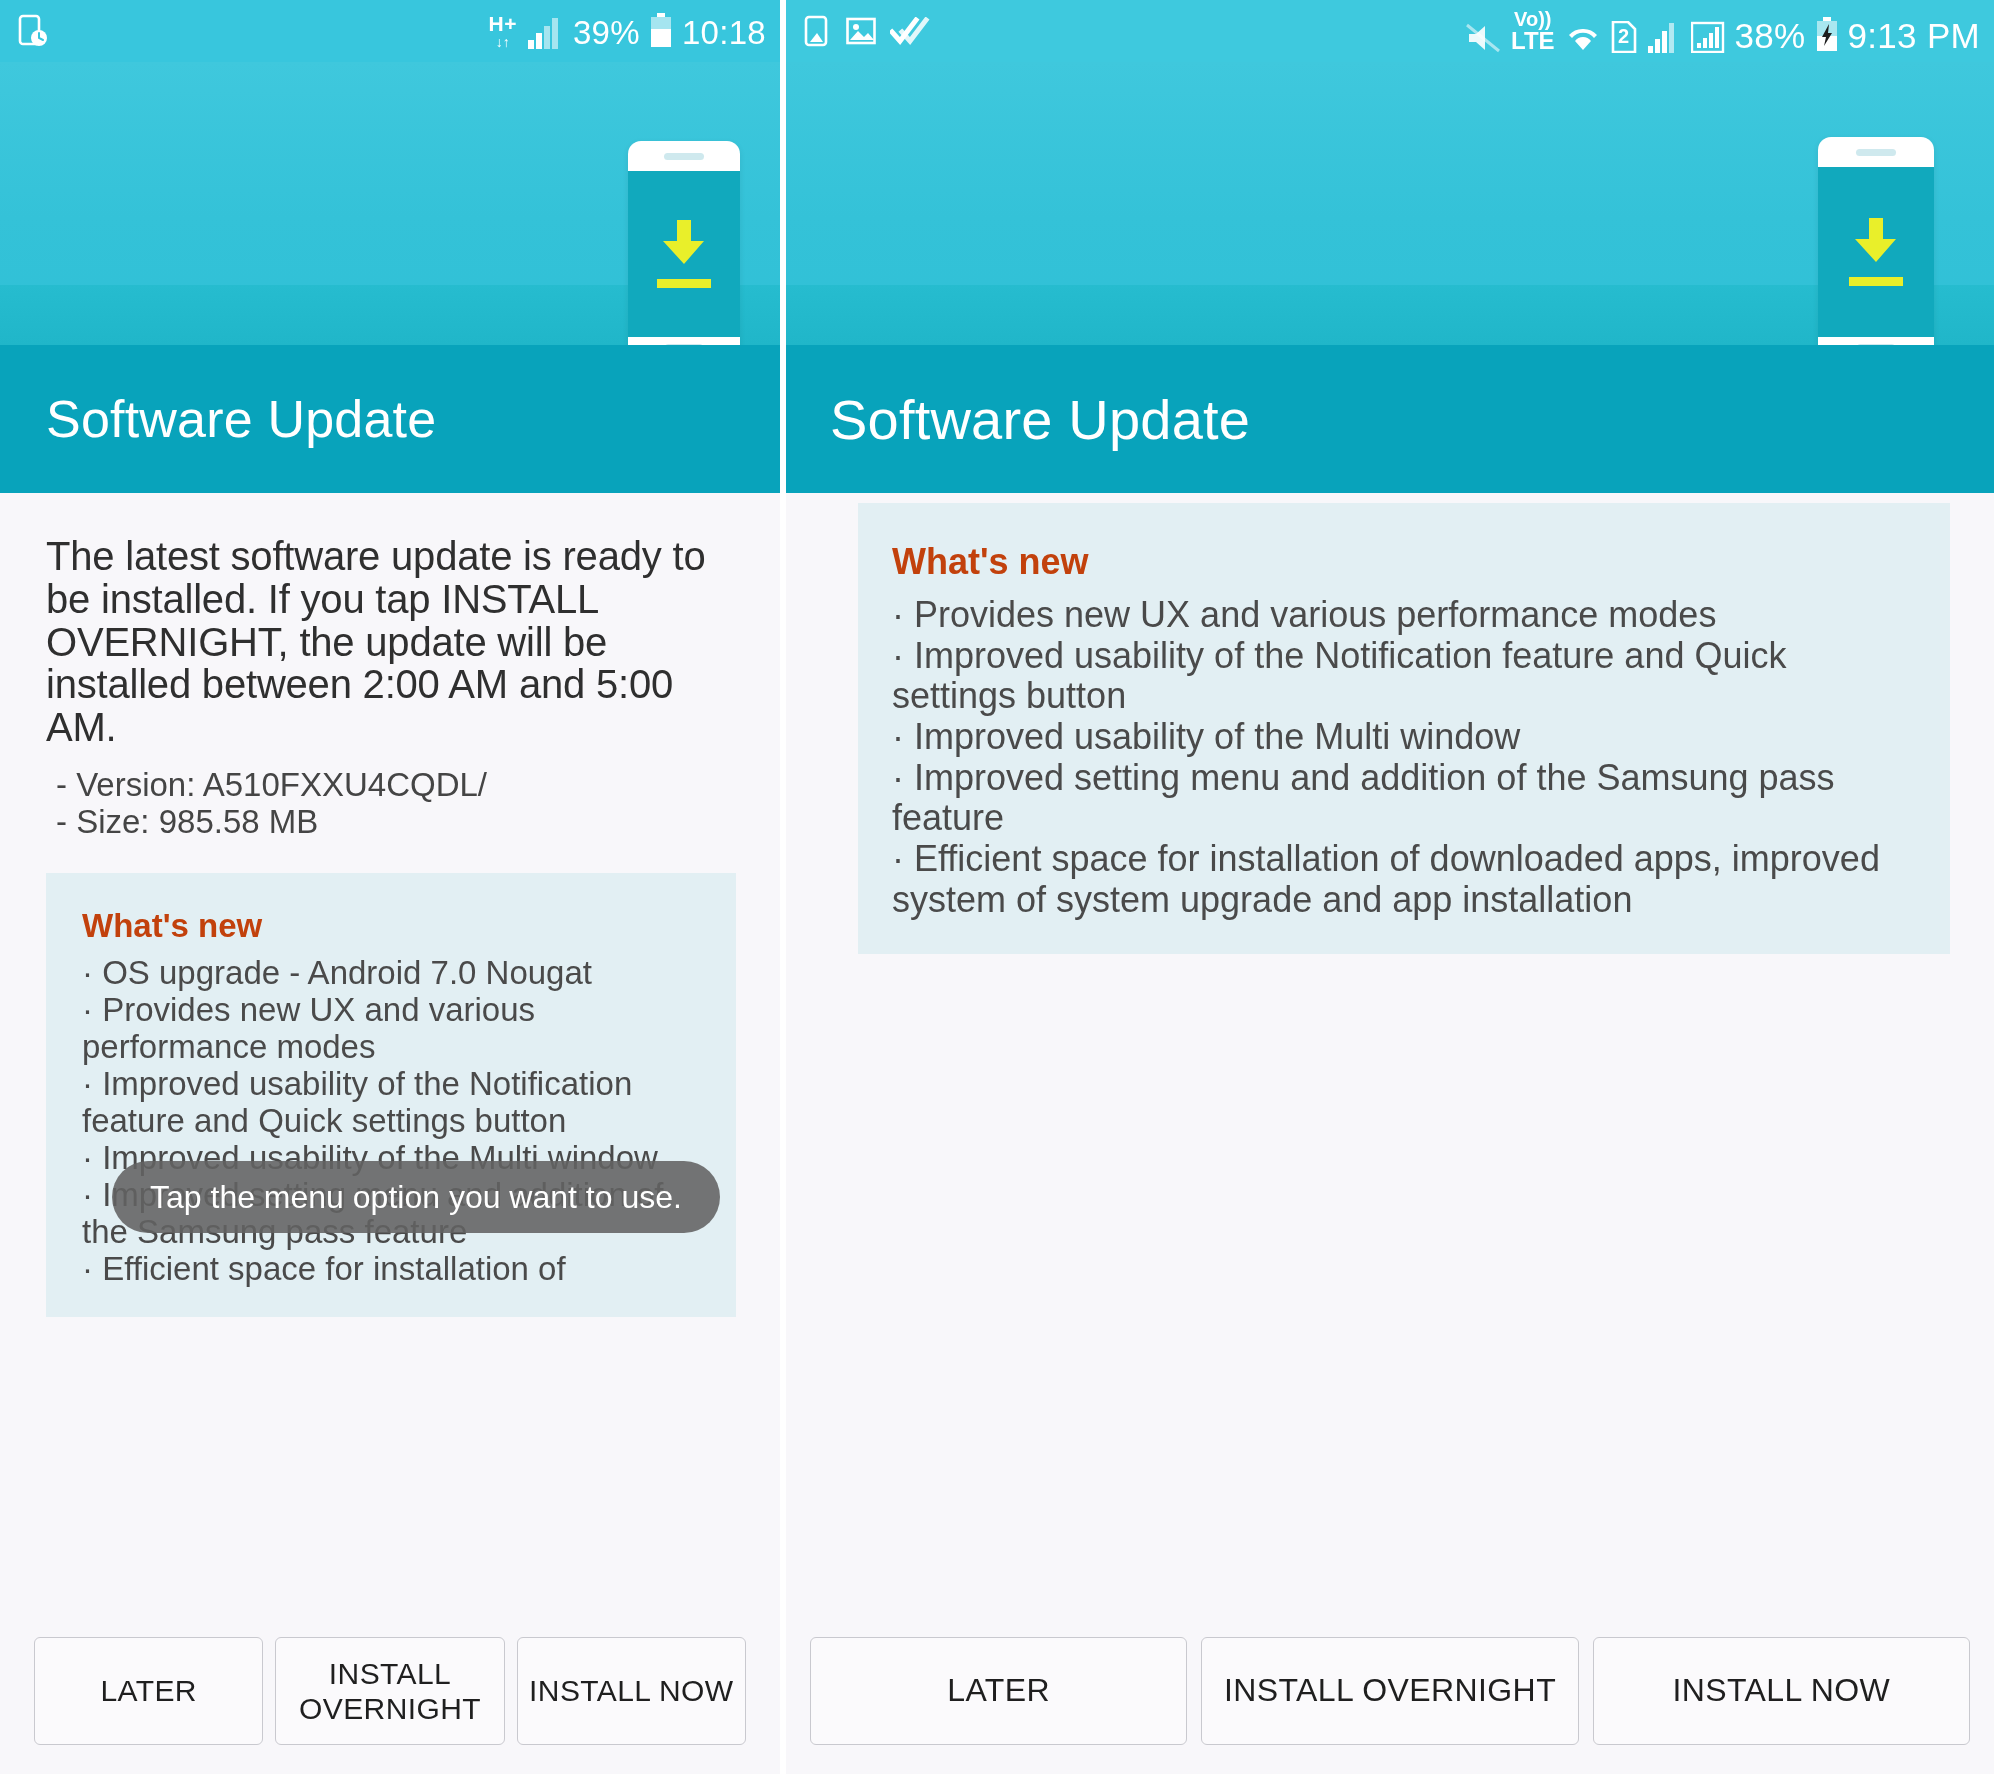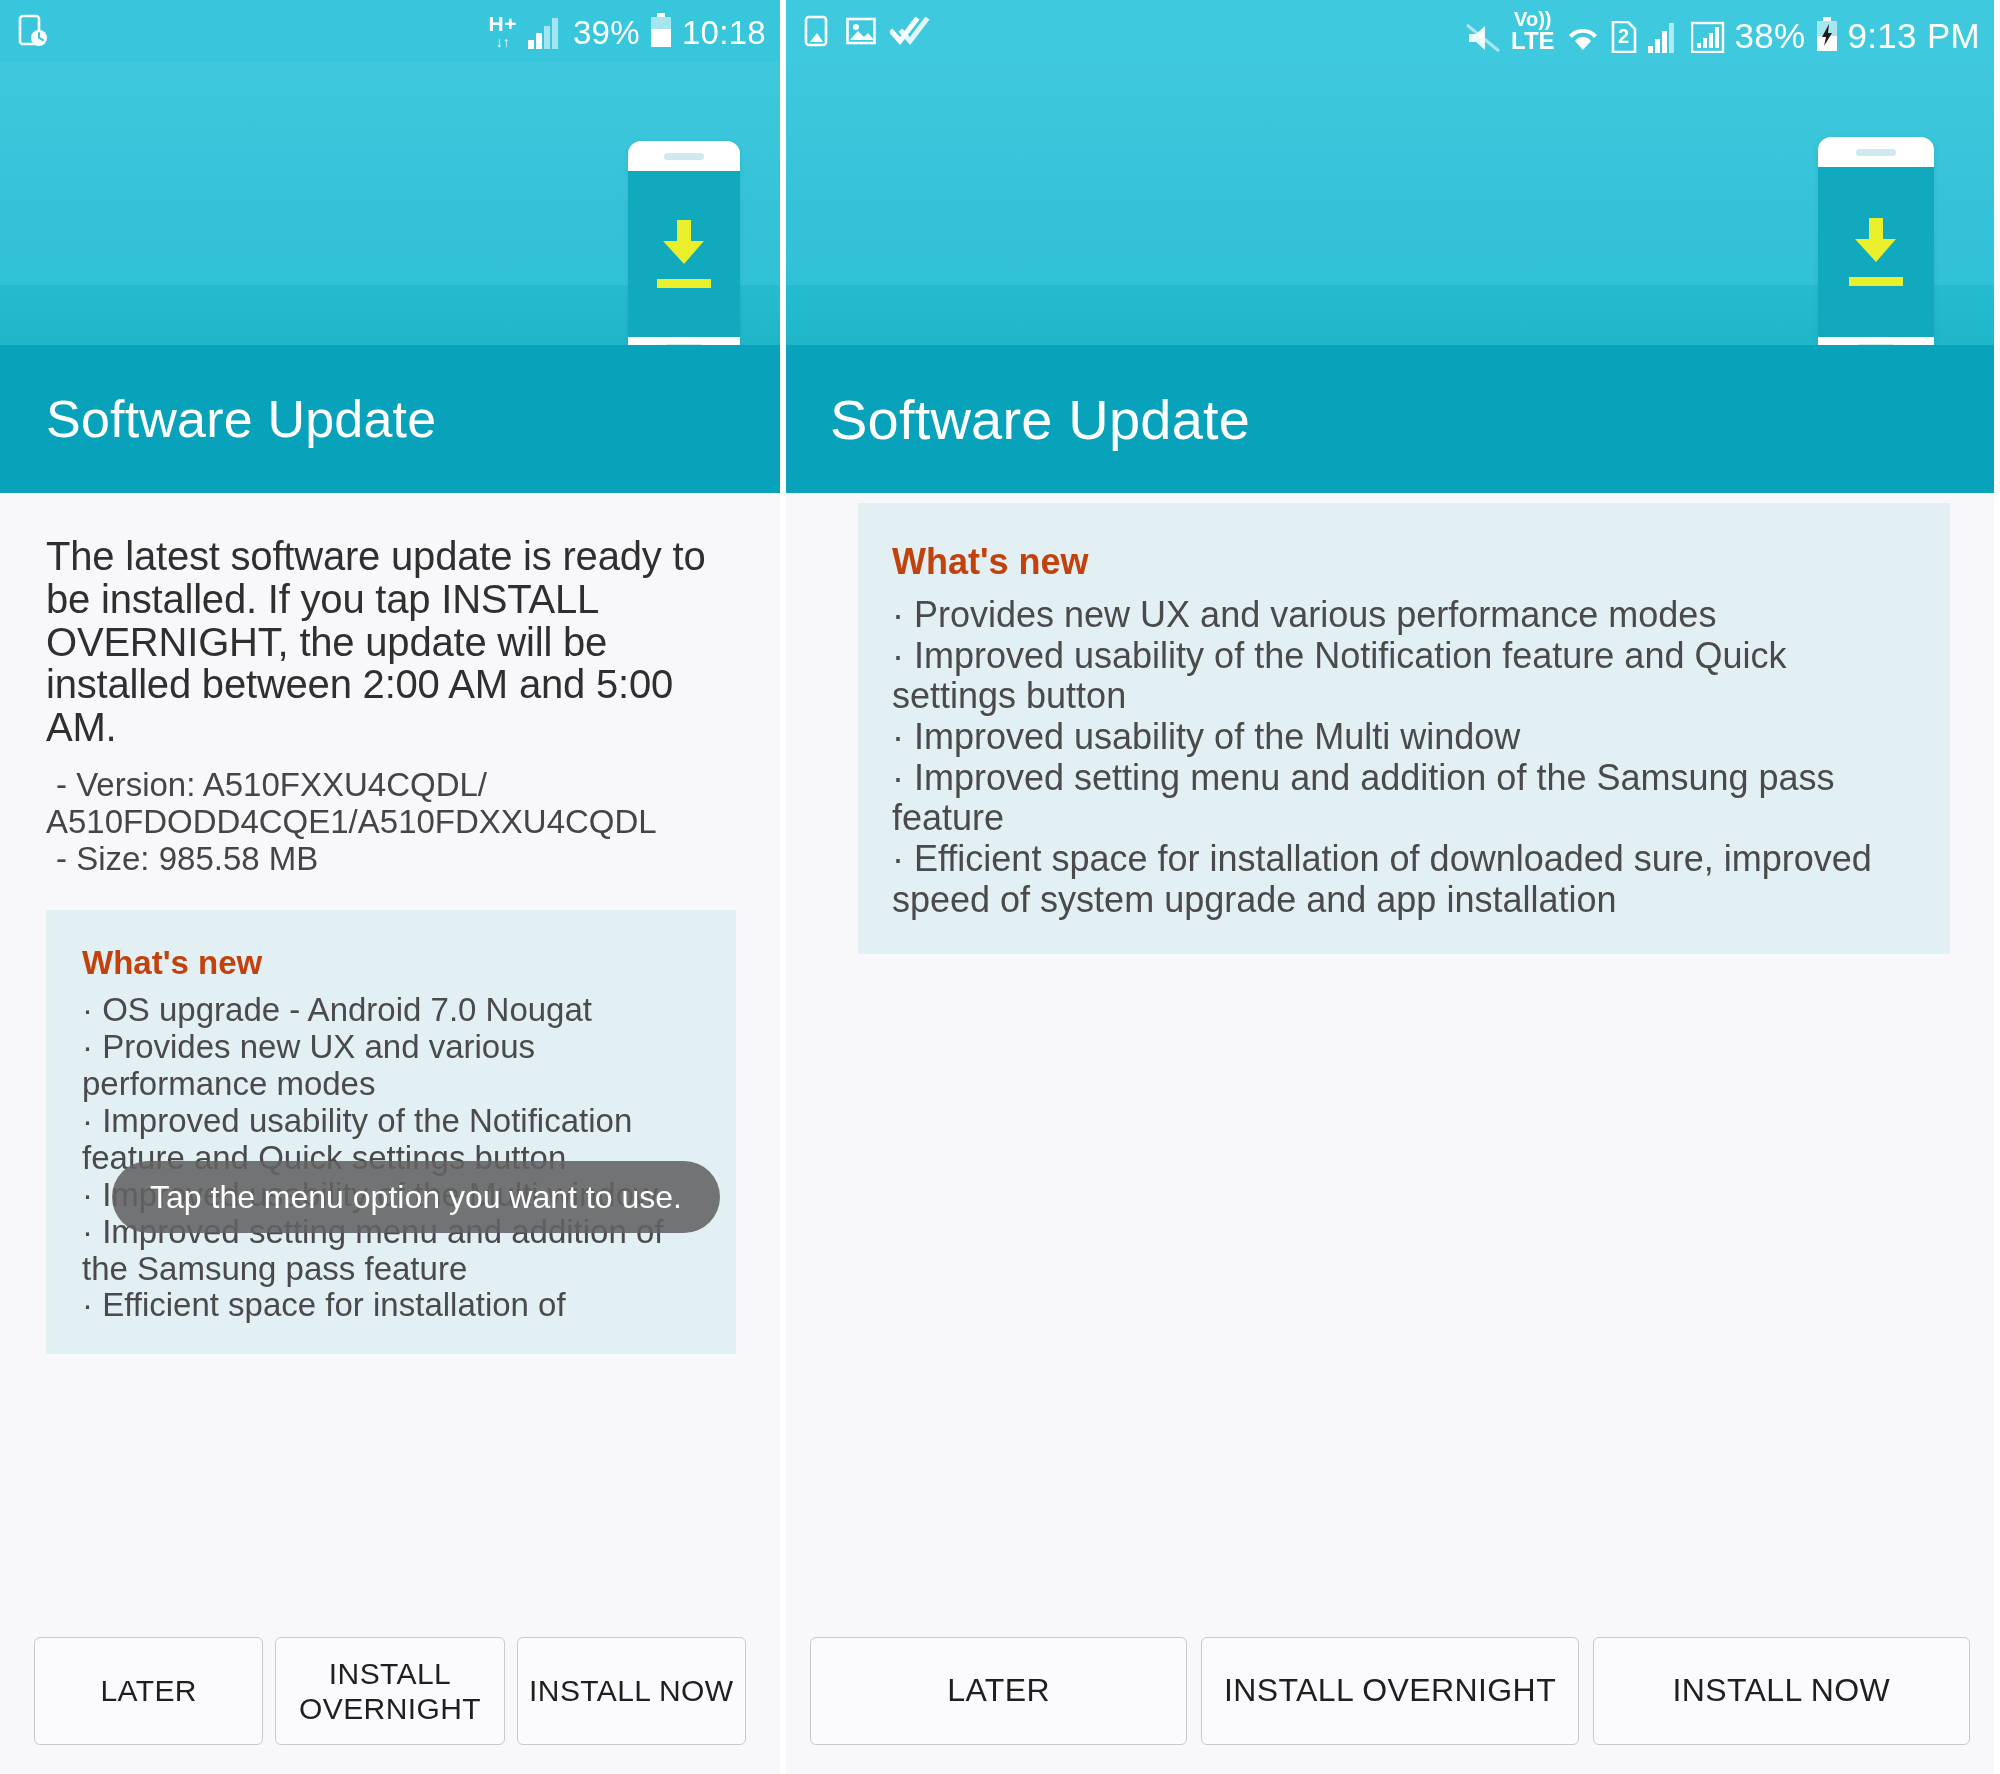--- a/index.html
+++ b/index.html
@@ -250,21 +250,20 @@
 
     <div class="titlebar">
       <span class="title">Software Update</span>
     </div>
 
     <div class="body">
       <div class="body-inner">
         <div class="intro">The latest software update is ready to be installed. If you tap INSTALL OVERNIGHT, the update will be installed between 2:00 AM and 5:00 AM.</div>
         <div class="meta">
           <div class="line indent"> - Version: A510FXXU4CQDL/</div>
-          <div class="line">A510FDODD4CQE1/A510FDXXU4CQDL</div>
           <div class="line indent"> - Size: 985.58 MB</div>
         </div>
 
         <div class="whatsnew">
           <div class="wn-title">What's new</div>
           <div class="wn-item">· OS upgrade - Android 7.0 Nougat</div>
           <div class="wn-item">· Provides new UX and various performance modes</div>
           <div class="wn-item">· Improved usability of the Notification feature and Quick settings button</div>
           <div class="wn-item">· Improved usability of the Multi window</div>
           <div class="wn-item">· Improved setting menu and addition of the Samsung pass feature</div>
@@ -379,21 +378,21 @@
     </div>
 
     <div class="body">
       <div class="body-inner">
         <div class="whatsnew">
           <div class="wn-title">What's new</div>
           <div class="wn-item">· Provides new UX and various performance modes</div>
           <div class="wn-item">· Improved usability of the Notification feature and Quick settings button</div>
           <div class="wn-item">· Improved usability of the Multi window</div>
           <div class="wn-item">· Improved setting menu and addition of the Samsung pass feature</div>
-          <div class="wn-item">· Efficient space for installation of downloaded sure, improved speed of system upgrade and app installation</div>
+          <div class="wn-item">· Efficient space for installation of downloaded apps, improved system of system upgrade and app installation</div>
         </div>
       </div>
 
       <div class="buttons">
         <div class="btn">LATER</div>
         <div class="btn">INSTALL OVERNIGHT</div>
         <div class="btn">INSTALL NOW</div>
       </div>
     </div>
   </div>

